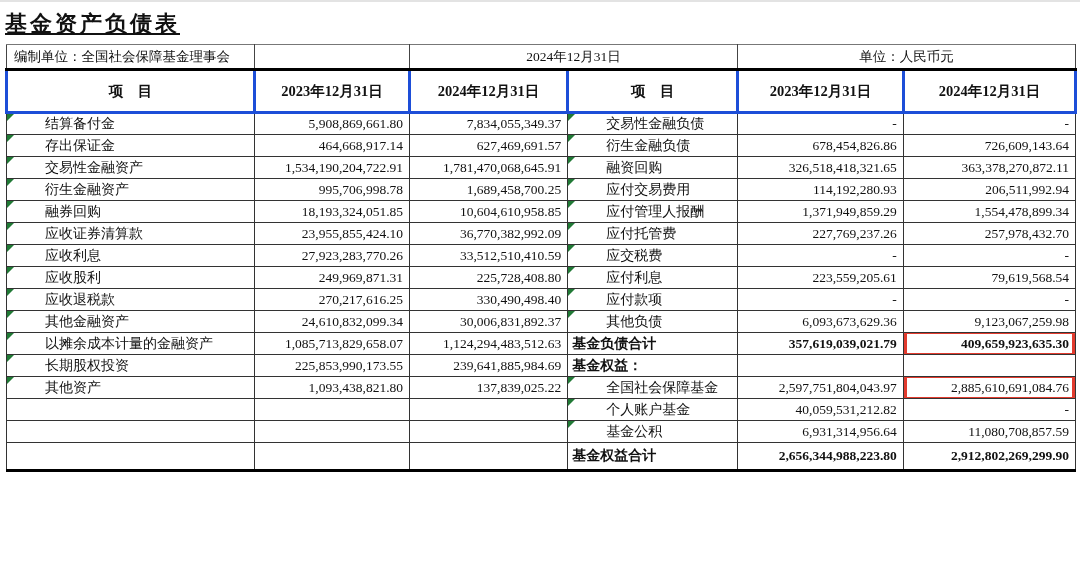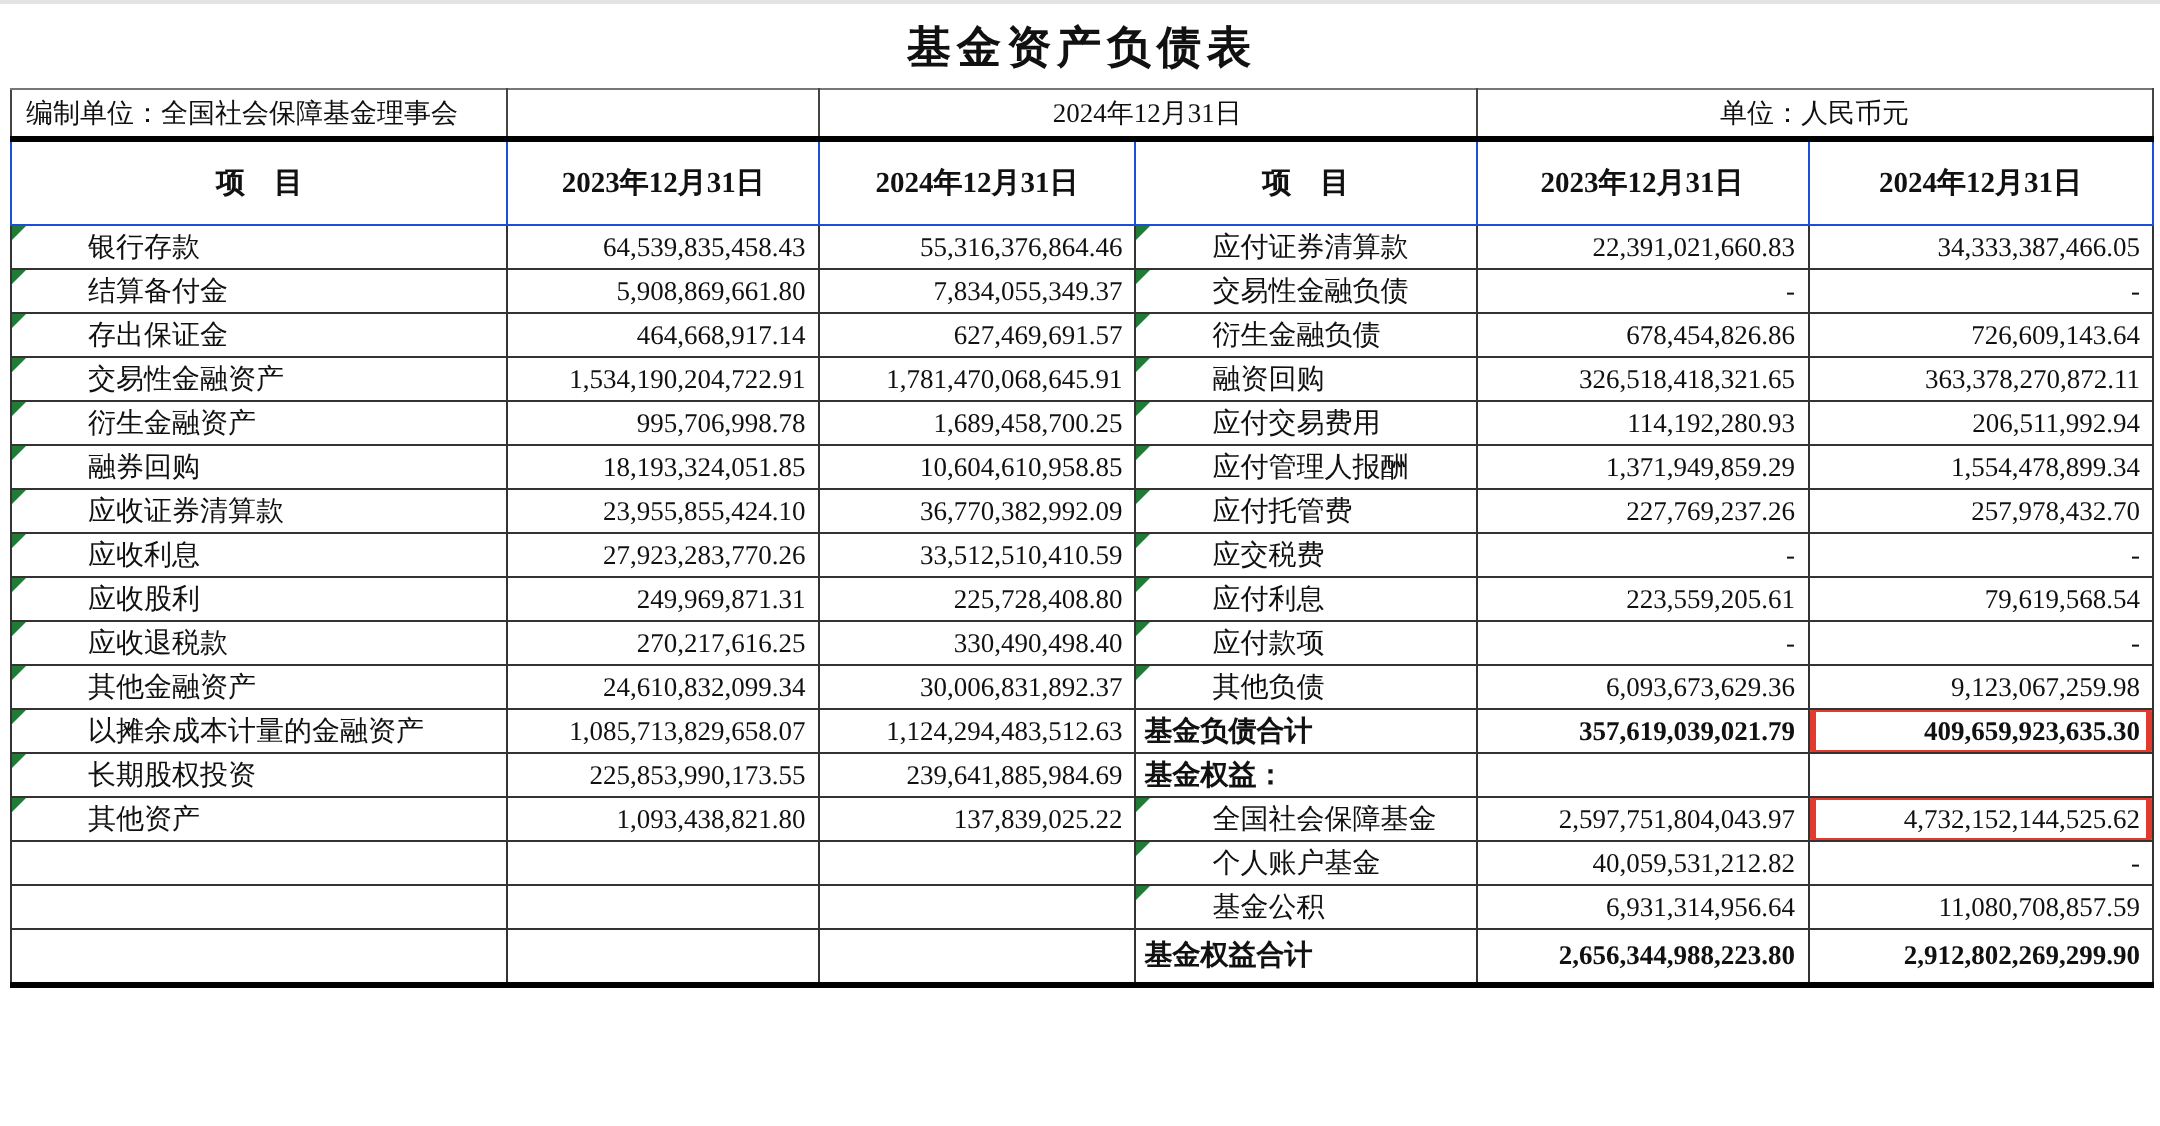--- a/index.html
+++ b/index.html
@@ -6,25 +6,26 @@
   html,body { margin:0; padding:0; background:#ffffff; }
   body {
     width:1080px; height:563px;
     font-family:"Liberation Serif", serif;
     color:#111;
     border-top:2px solid #e3e3e3;
     overflow:hidden;
   }
   .page { padding:0 3px 0 5px; }
   .title {
-    text-align:center;
+    text-align:left;
     font-size:22px;
     font-weight:bold;
     padding:7px 0 5px 0;
     letter-spacing:3px;
+    text-decoration:underline;
   }
   table {
     width:100%;
     border-collapse:collapse;
     table-layout:fixed;
     font-family:Liberation Serif, serif;
   }
   
   .meta-row td {
     border:1px solid #444;
@@ -33,21 +34,21 @@
     font-size:13.5px;
     height:25px;
     padding:1px 7px;
     white-space:nowrap;
     overflow:hidden;
   }
   .meta-row .center { text-align:center; }
   .meta-row .right  { text-align:center; }
   
   .header-row th {
-    border:1px solid #1d4ed8;
+    border:3px solid #1d4ed8;
     font-size:14.5px;
     font-weight:bold;
     height:43px;
     text-align:center;
     white-space:nowrap;
   }
   
   tbody td {
     border:1px solid #333;
     height:22px;
@@ -111,28 +112,20 @@
         <th>项　目</th>
         <th>2023年12月31日</th>
         <th>2024年12月31日</th>
         <th>项　目</th>
         <th>2023年12月31日</th>
         <th>2024年12月31日</th>
       </tr>
     </thead>
     <tbody id="rows-body">
         <tr>
-          <td class="name item marker"><span class="indent">银行存款</span></td>
-          <td class="num item">64,539,835,458.43</td>
-          <td class="num item">55,316,376,864.46</td>
-          <td class="name item marker"><span class="indent">应付证券清算款</span></td>
-          <td class="num item">22,391,021,660.83</td>
-          <td class="num item">34,333,387,466.05</td>
-        </tr>
-        <tr>
           <td class="name item marker"><span class="indent">结算备付金</span></td>
           <td class="num item">5,908,869,661.80</td>
           <td class="num item">7,834,055,349.37</td>
           <td class="name item marker"><span class="indent">交易性金融负债</span></td>
           <td class="num item">-</td>
           <td class="num item">-</td>
         </tr>
         <tr>
           <td class="name item marker"><span class="indent">存出保证金</span></td>
           <td class="num item">464,668,917.14</td>
@@ -220,21 +213,21 @@
           <td class="name section"><span>基金权益：</span></td>
           <td class="num section"></td>
           <td class="num section"></td>
         </tr>
         <tr>
           <td class="name item marker"><span class="indent">其他资产</span></td>
           <td class="num item">1,093,438,821.80</td>
           <td class="num item">137,839,025.22</td>
           <td class="name item marker"><span class="indent">全国社会保障基金</span></td>
           <td class="num item">2,597,751,804,043.97</td>
-          <td class="num item highlight">4,732,152,144,525.62</td>
+          <td class="num item highlight">2,885,610,691,084.76</td>
         </tr>
         <tr>
           <td class="name empty"><span></span></td>
           <td class="num empty"></td>
           <td class="num empty"></td>
           <td class="name item marker"><span class="indent">个人账户基金</span></td>
           <td class="num item">40,059,531,212.82</td>
           <td class="num item">-</td>
         </tr>
         <tr>

